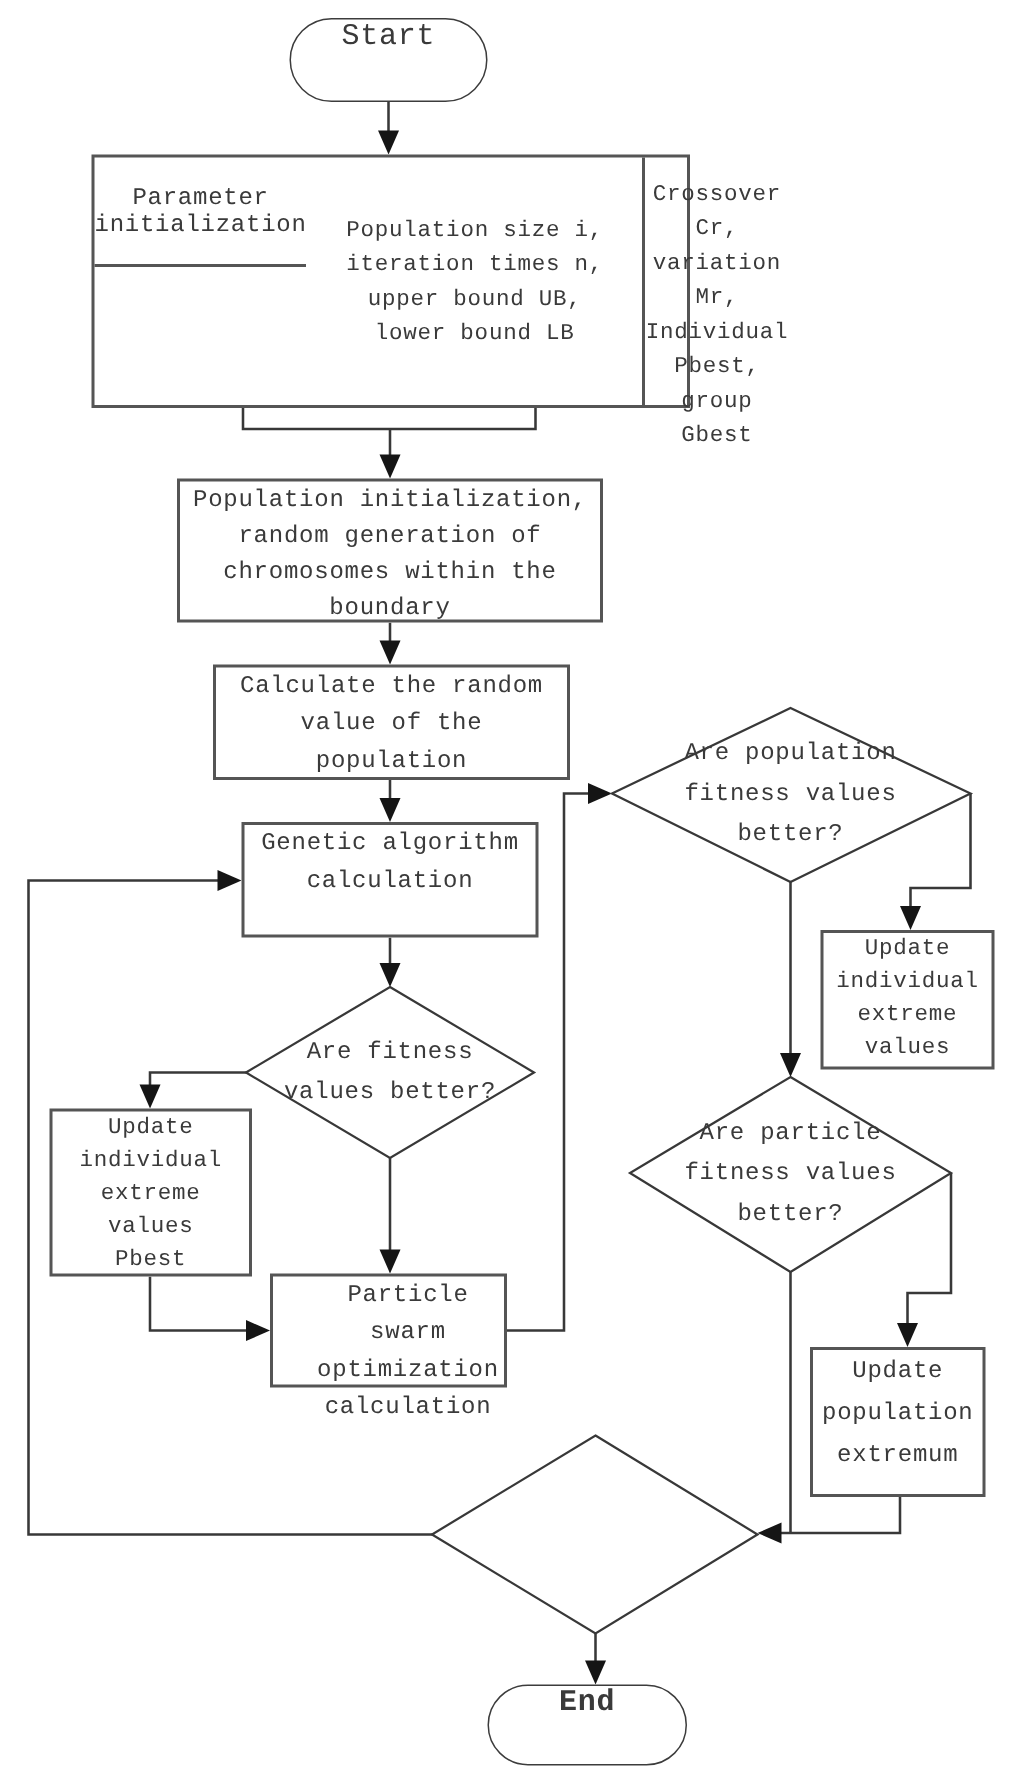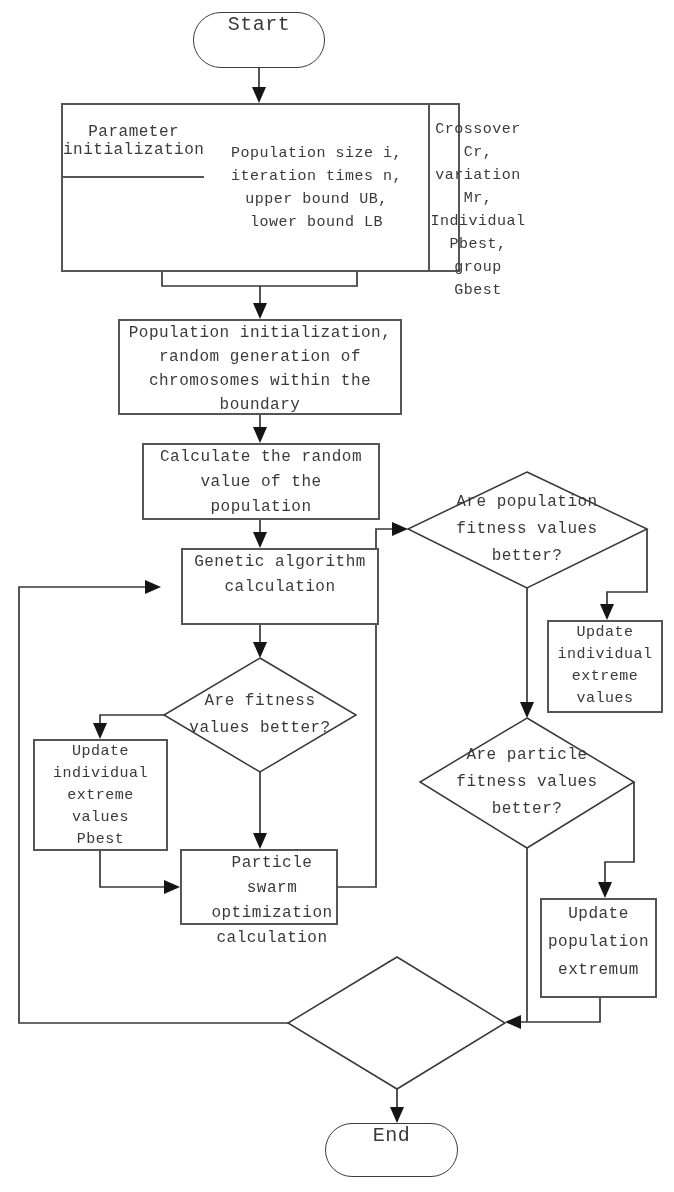--- a/index.html
+++ b/index.html
@@ -124,21 +124,21 @@
 chromosomes within the
 boundary</span>
   </div>
 
   <div class="node fs16" style="left:142px;top:443px;width:238px;height:77px;line-height:25px;">
     <span>Calculate the random
 value of the
 population</span>
   </div>
 
-  <div class="node fs16" style="left:161px;top:548px;width:198px;height:77px;line-height:25px;margin-left:20px;">
+  <div class="node fs16" style="left:161px;top:548px;width:198px;height:77px;line-height:25px;">
     <span>Genetic algorithm
 calculation</span>
   </div>
 
   <div class="node fs15" style="left:33px;top:739px;width:135px;height:112px;">
     <span>Update
 individual
 extreme
 values
 Pbest</span>
@@ -156,21 +156,21 @@
 extreme
 values</span>
   </div>
 
   <div class="node fs16" style="left:540px;top:898px;width:117px;height:100px;line-height:28px;">
     <span>Update
 population
 extremum</span>
   </div>
 
-  <div class="node stadium" style="left:325px;top:1123px;width:133px;height:54px;">
+  <div class="node stadium" style="left:325px;top:1123px;width:133px;height:54px;font-weight:bold;">
     <span>End</span>
   </div>
 
   <div class="dtext" style="left:170px;top:672px;width:180px;height:86px;">Are fitness
 values better?</div>
 
   <div class="dtext" style="left:410px;top:480px;width:234px;height:98px;">Are population
 fitness values
 better?</div>
 

